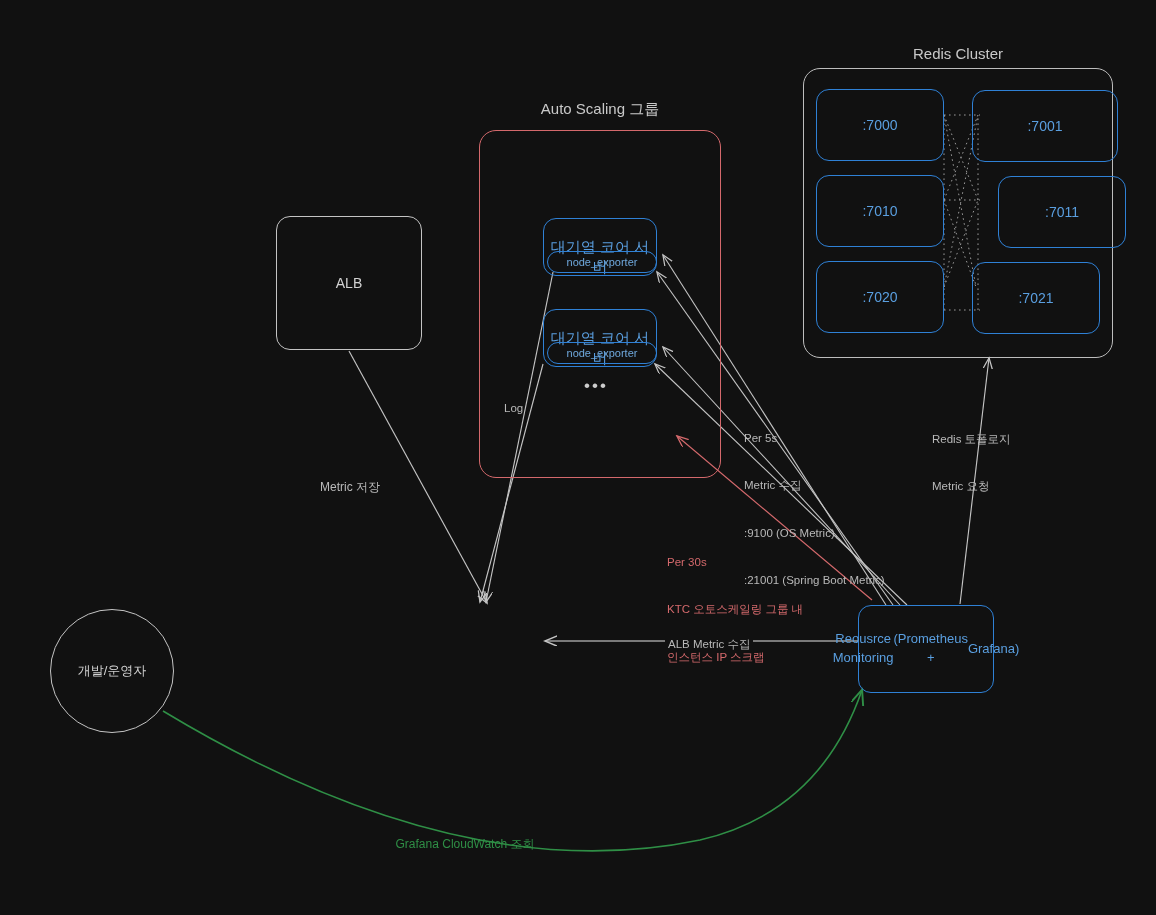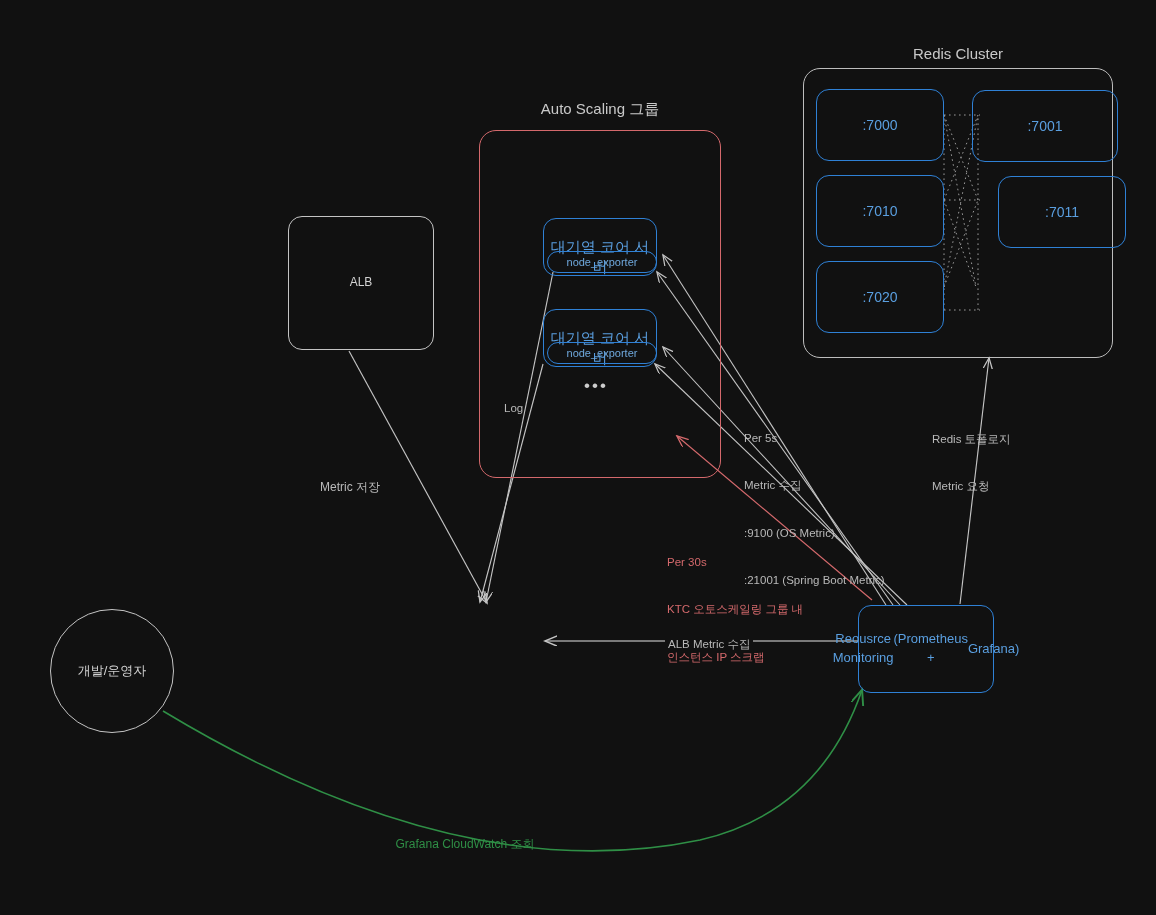--- a/index.html
+++ b/index.html
@@ -50,23 +50,22 @@
   }
   .redis-box {
     border: 1.3px solid #bdbdbd;
     border-radius: 17px;
     background: transparent;
   }
   .gray-box {
     border: 1.3px solid #c4c4c4;
     border-radius: 14px;
     color: #d2d2d2;
-    font-size: 12px;
-    background: transparent;
-    margin-left: 12px;
+    font-size: 14px;
+    background: transparent;
   }
   .blue-box {
     border: 1.5px solid #2f81d6;
     border-radius: 13px;
     color: #5a9fe0;
     background: transparent;
   }
   .blue-box-lite {
     border: 1.4px solid #2f81d6;
     border-radius: 11px;
@@ -209,20 +208,21 @@
   <div class="ellipsis" style="left:584px; top:377px;">•••</div>
 
   <div class="group-title" style="left:803px; top:45px; width:310px;">Redis Cluster</div>
   <div class="node redis-box" style="left:803px; top:68px; width:310px; height:290px;"></div>
 
   <div class="node blue-box redis-node" style="left:816px; top:89px; width:128px; height:72px;">:7000</div>
   <div class="node blue-box redis-node" style="left:972px; top:90px; width:146px; height:72px;">:7001</div>
   <div class="node blue-box redis-node" style="left:816px; top:175px; width:128px; height:72px;">:7010</div>
   <div class="node blue-box redis-node" style="left:972px; top:176px; width:128px; height:72px;margin-left:26px;">:7011</div>
   <div class="node blue-box redis-node" style="left:816px; top:261px; width:128px; height:72px;">:7020</div>
+  <div class="node blue-box redis-node" style="left:972px; top:262px; width:128px; height:72px;">:7021</div>
 
   <div class="node gray-box" style="left:276px; top:216px; width:146px; height:134px;">ALB</div>
 
 
   <div class="circle" style="left:50px; top:609px; width:124px; height:124px;">개발/운영자</div>
 
   <div class="node blue-box monitor-box" style="left:858px; top:605px; width:136px; height:88px;">
     <span>Reousrce Monitoring</span>
     <span>(Prometheus +</span>
     <span>Grafana)</span>

